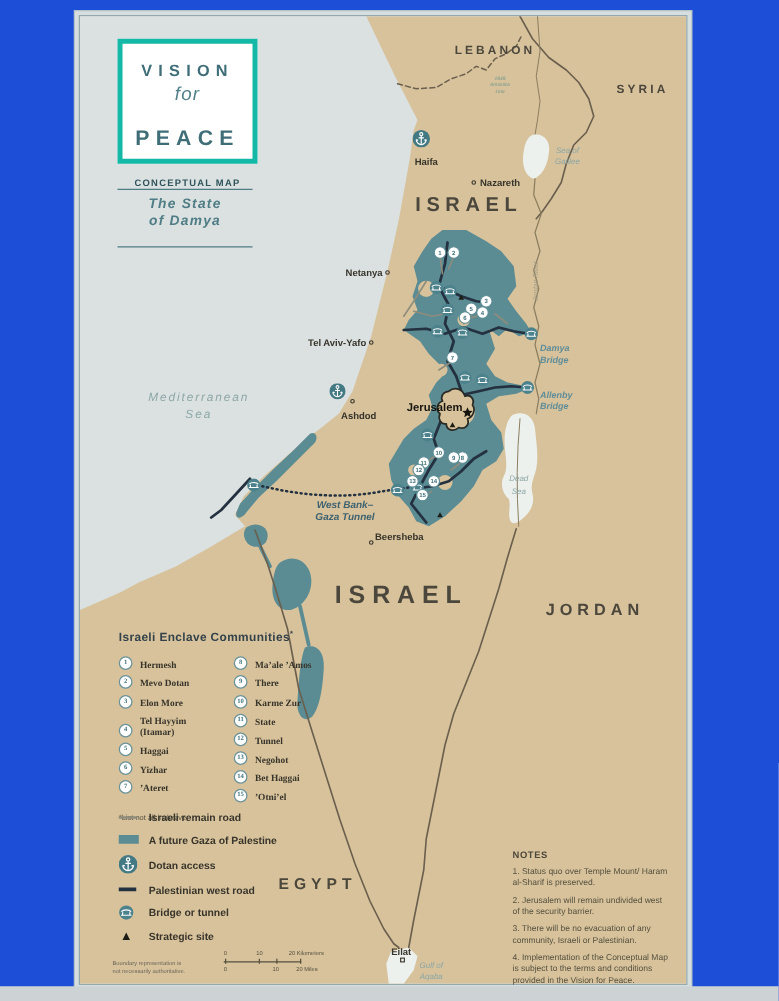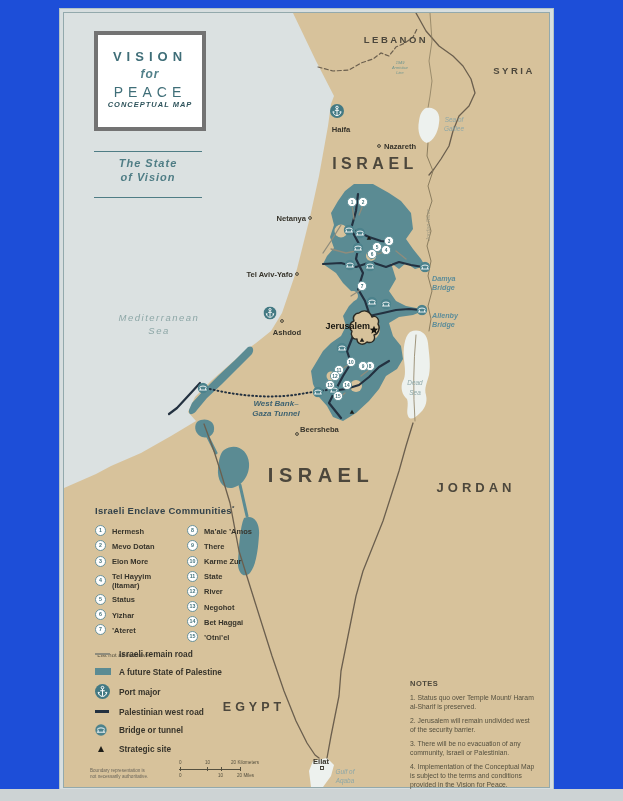--- a/index.html
+++ b/index.html
@@ -44,36 +44,36 @@
   .road-i{fill:none;stroke:#8f8c7c;stroke-width:1.3;stroke-linecap:round;}
   .tunnel-line{fill:none;stroke:#233140;stroke-width:2;stroke-dasharray:0.9 3;stroke-linecap:round;}
   .teal-link{fill:none;stroke:#5b8b93;stroke-width:3;stroke-linecap:round;}
   .dot{fill:none;stroke:#38352c;stroke-width:0.9;}
   .sq{fill:none;stroke:#38352c;stroke-width:0.9;}
   .tri{fill:#1d1d18;}
   .barrier{fill:#d7c29b;stroke:#2a2a24;stroke-width:1.4;stroke-linejoin:round;}
 
   
   .title-box{position:absolute;left:30px;top:18px;width:104px;height:92px;background:#ffffff;
-             border:4px solid #737373;text-align:center;}
+             border:4px solid #14b8a6;text-align:center;}
   .tb-vision{margin-top:14px;font-size:13px;font-weight:bold;letter-spacing:5px;color:#3f6e78;}
-  .tb-for{margin-top:3px;font-size:12px;font-style:italic;color:#52808a;letter-spacing:1px;font-weight:bold;}
-  .tb-peace{margin-top:3px;font-size:14px;font-weight:normal;letter-spacing:5px;color:#3f6e78;}
-  .tb-cmap{margin-top:0;font-size:7.5px;font-weight:bold;letter-spacing:1px;color:#2f545c;font-style:italic;}
+  .tb-for{margin-top:3px;font-size:15px;font-style:italic;color:#52808a;letter-spacing:1px;}
+  .tb-peace{margin-top:17px;font-size:17px;font-weight:bold;letter-spacing:5px;color:#3f6e78;}
+  .tb-cmap{margin-top:21px;font-size:7.5px;font-weight:bold;letter-spacing:1px;color:#2f545c;}
   .sub-hr{position:absolute;left:30px;width:108px;height:0;border-top:1.5px solid #4f7d85;}
   .subtitle{position:absolute;left:30px;top:143px;width:108px;text-align:center;
             font-size:11px;font-style:italic;font-weight:bold;color:#4f7d85;line-height:1.3;letter-spacing:1px;}
 
   
   .enc-legend{position:absolute;left:31px;top:492px;width:185px;color:#37342b;}
   .enc-title{font-size:9.5px;font-weight:bold;color:#33424a;letter-spacing:0.3px;}
   .enc-title sup{font-size:6px;}
   .enc-cols{display:flex;margin-top:9px;}
   .enc-col{width:92px;}
-  .enc-row{display:flex;align-items:center;margin-bottom:4.2px;}
+  .enc-row{display:flex;align-items:flex-end;margin-bottom:4.2px;font-family:Liberation Serif, serif;}
   .badge{flex:0 0 auto;width:9px;height:9px;border:1px solid #6a929a;border-radius:50%;background:#fff;
          font-size:5.3px;font-weight:bold;color:#44747d;text-align:center;line-height:9px;margin-right:6px;}
   .enc-name{font-size:7.5px;font-weight:600;line-height:1.2;width:62px;padding-top:1px;}
   .enc-foot{margin-top:5px;font-size:6px;color:#55503f;}
 
   
   .map-legend{position:absolute;left:31px;top:636px;width:160px;}
   .ml-row{display:flex;align-items:center;margin-bottom:7.5px;}
   .ml-ic{flex:0 0 24px;display:flex;justify-content:flex-start;align-items:center;}
   .ml-tx{font-size:8.3px;font-weight:600;color:#37342b;}
@@ -309,21 +309,21 @@
 
     <div class="title-box">
       <div class="tb-vision">VISION</div>
       <div class="tb-for">for</div>
       <div class="tb-peace">PEACE</div>
       <div class="tb-cmap">CONCEPTUAL MAP</div>
     </div>
     <div class="sub-hr" style="top:138px;"></div>
     <div class="subtitle">
       <div>The State</div>
-      <div>of Vision</div>
+      <div>of Damya</div>
     </div>
     <div class="sub-hr" style="top:184px;"></div>
 
     <div class="enc-legend">
       <div class="enc-title"><span>Israeli Enclave Communities</span><sup>*</sup></div>
       <div class="enc-cols">
         <div class="enc-col">
           <div class="enc-row">
               <span class="badge">1</span>
               <span class="enc-name">Hermesh</span>
@@ -335,21 +335,21 @@
           <div class="enc-row">
               <span class="badge">3</span>
               <span class="enc-name">Elon More</span>
             </div>
           <div class="enc-row">
               <span class="badge">4</span>
               <span class="enc-name">Tel Hayyim (Itamar)</span>
             </div>
           <div class="enc-row">
               <span class="badge">5</span>
-              <span class="enc-name">Status</span>
+              <span class="enc-name">Haggai</span>
             </div>
           <div class="enc-row">
               <span class="badge">6</span>
               <span class="enc-name">Yizhar</span>
             </div>
           <div class="enc-row">
               <span class="badge">7</span>
               <span class="enc-name">’Ateret</span>
             </div>
         </div>
@@ -365,21 +365,21 @@
           <div class="enc-row">
               <span class="badge">10</span>
               <span class="enc-name">Karme Zur</span>
             </div>
           <div class="enc-row">
               <span class="badge">11</span>
               <span class="enc-name">State</span>
             </div>
           <div class="enc-row">
               <span class="badge">12</span>
-              <span class="enc-name">River</span>
+              <span class="enc-name">Tunnel</span>
             </div>
           <div class="enc-row">
               <span class="badge">13</span>
               <span class="enc-name">Negohot</span>
             </div>
           <div class="enc-row">
               <span class="badge">14</span>
               <span class="enc-name">Bet Haggai</span>
             </div>
           <div class="enc-row">
@@ -395,29 +395,29 @@
       <div class="ml-row">
         <span class="ml-ic">
             <span class="sw-access"></span>
           </span>
         <span class="ml-tx">Israeli remain road</span>
       </div>
       <div class="ml-row">
         <span class="ml-ic">
             <span class="sw-pal"></span>
           </span>
-        <span class="ml-tx">A future State of Palestine</span>
+        <span class="ml-tx">A future Gaza of Palestine</span>
       </div>
       <div class="ml-row">
         <span class="ml-ic">
             <svg width="15" height="15" viewBox="0 0 12 12">
               <use href="#anc"></use>
             </svg>
           </span>
-        <span class="ml-tx">Port major</span>
+        <span class="ml-tx">Dotan access</span>
       </div>
       <div class="ml-row">
         <span class="ml-ic">
             <span class="sw-dark"></span>
           </span>
         <span class="ml-tx">Palestinian west road</span>
       </div>
       <div class="ml-row">
         <span class="ml-ic">
             <svg width="12" height="12" viewBox="0 0 12 12">

